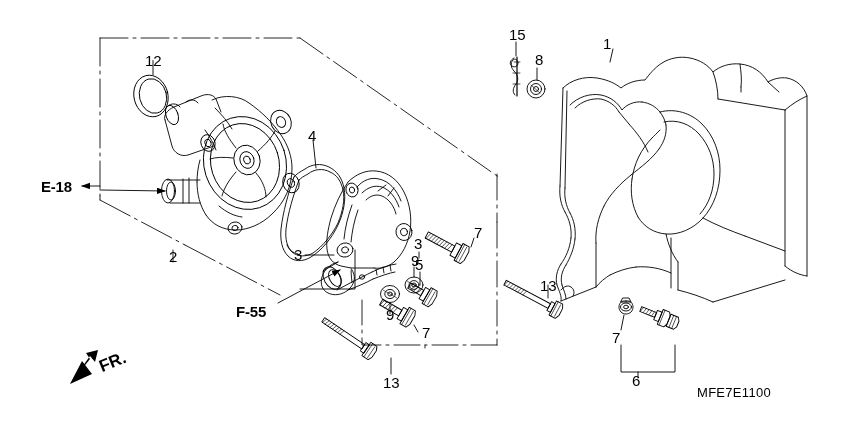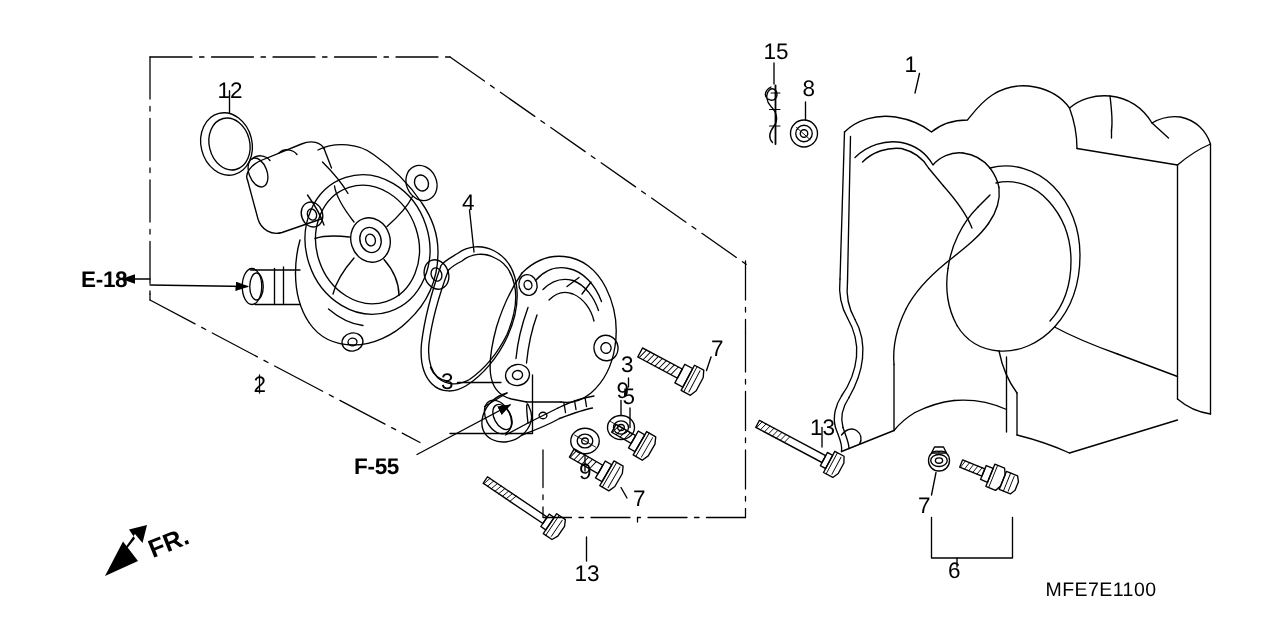--- a/index.html
+++ b/index.html
@@ -443,21 +443,21 @@
   <div class="callout" style="left:422px; top:325px;">7</div>
   <div class="callout" style="left:535px; top:52px;">8</div>
   <div class="callout" style="left:411px; top:253px;">9</div>
   <div class="callout" style="left:386px; top:307px;">9</div>
   <div class="callout" style="left:612px; top:330px;">7</div>
   <div class="callout" style="left:509px; top:27px;">15</div>
   <div class="callout" style="left:145px; top:53px;">12</div>
   <div class="callout" style="left:383px; top:375px;">13</div>
   <div class="callout" style="left:540px; top:278px;">13</div>
 
-  <div class="ref-label" style="left:41px; top:179px;margin-left:13px;">E-18</div>
+  <div class="ref-label" style="left:41px; top:179px;">E-18</div>
   <div class="ref-label" style="left:236px; top:304px;">F-55</div>
 
   <svg style="position:absolute; left:68px; top:348px; width:46px; height:40px;" viewBox="0 0 46 40" xmlns="http://www.w3.org/2000/svg">
     <path d="M2,36 L22,8 L27,14 L30,2 L18,5 L22,11 L2,36 Z" fill="#000"></path>
     <path d="M2,36 L24,26 L14,13 Z" fill="#000"></path>
   </svg>
   <div class="fr-label" style="left:103px; top:358px;">FR.</div>
 
   <div class="partcode" style="left:697px; top:385px;">MFE7E1100</div>
 

